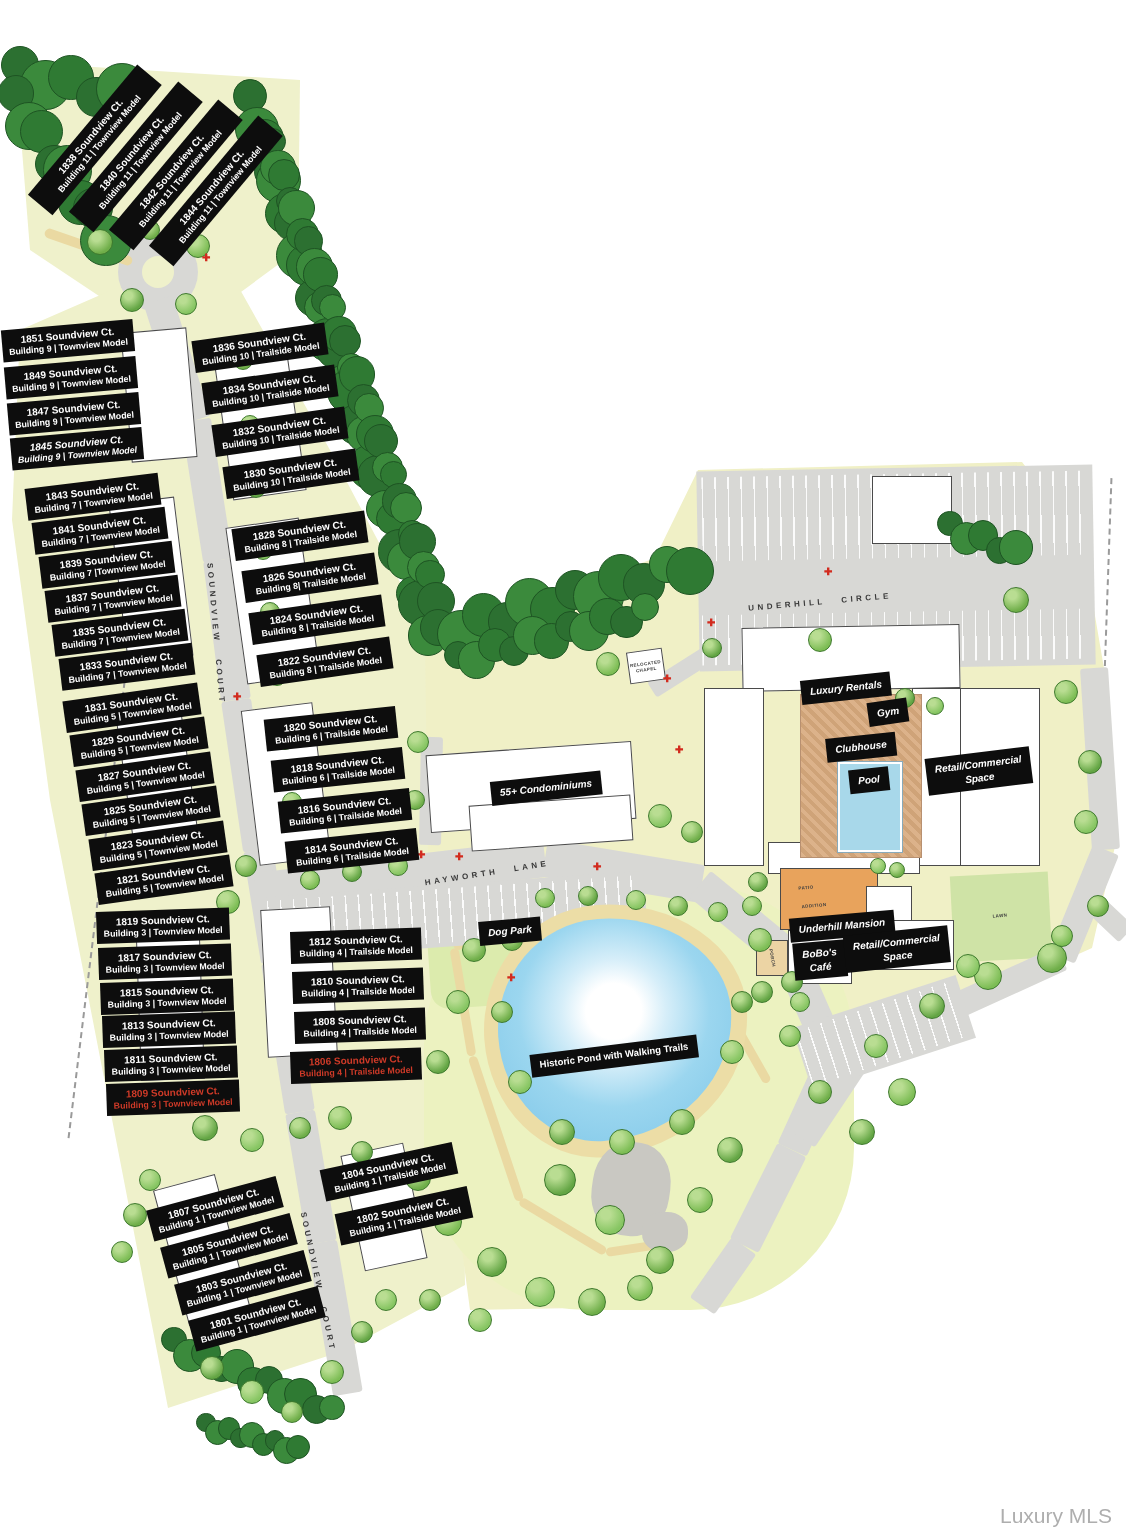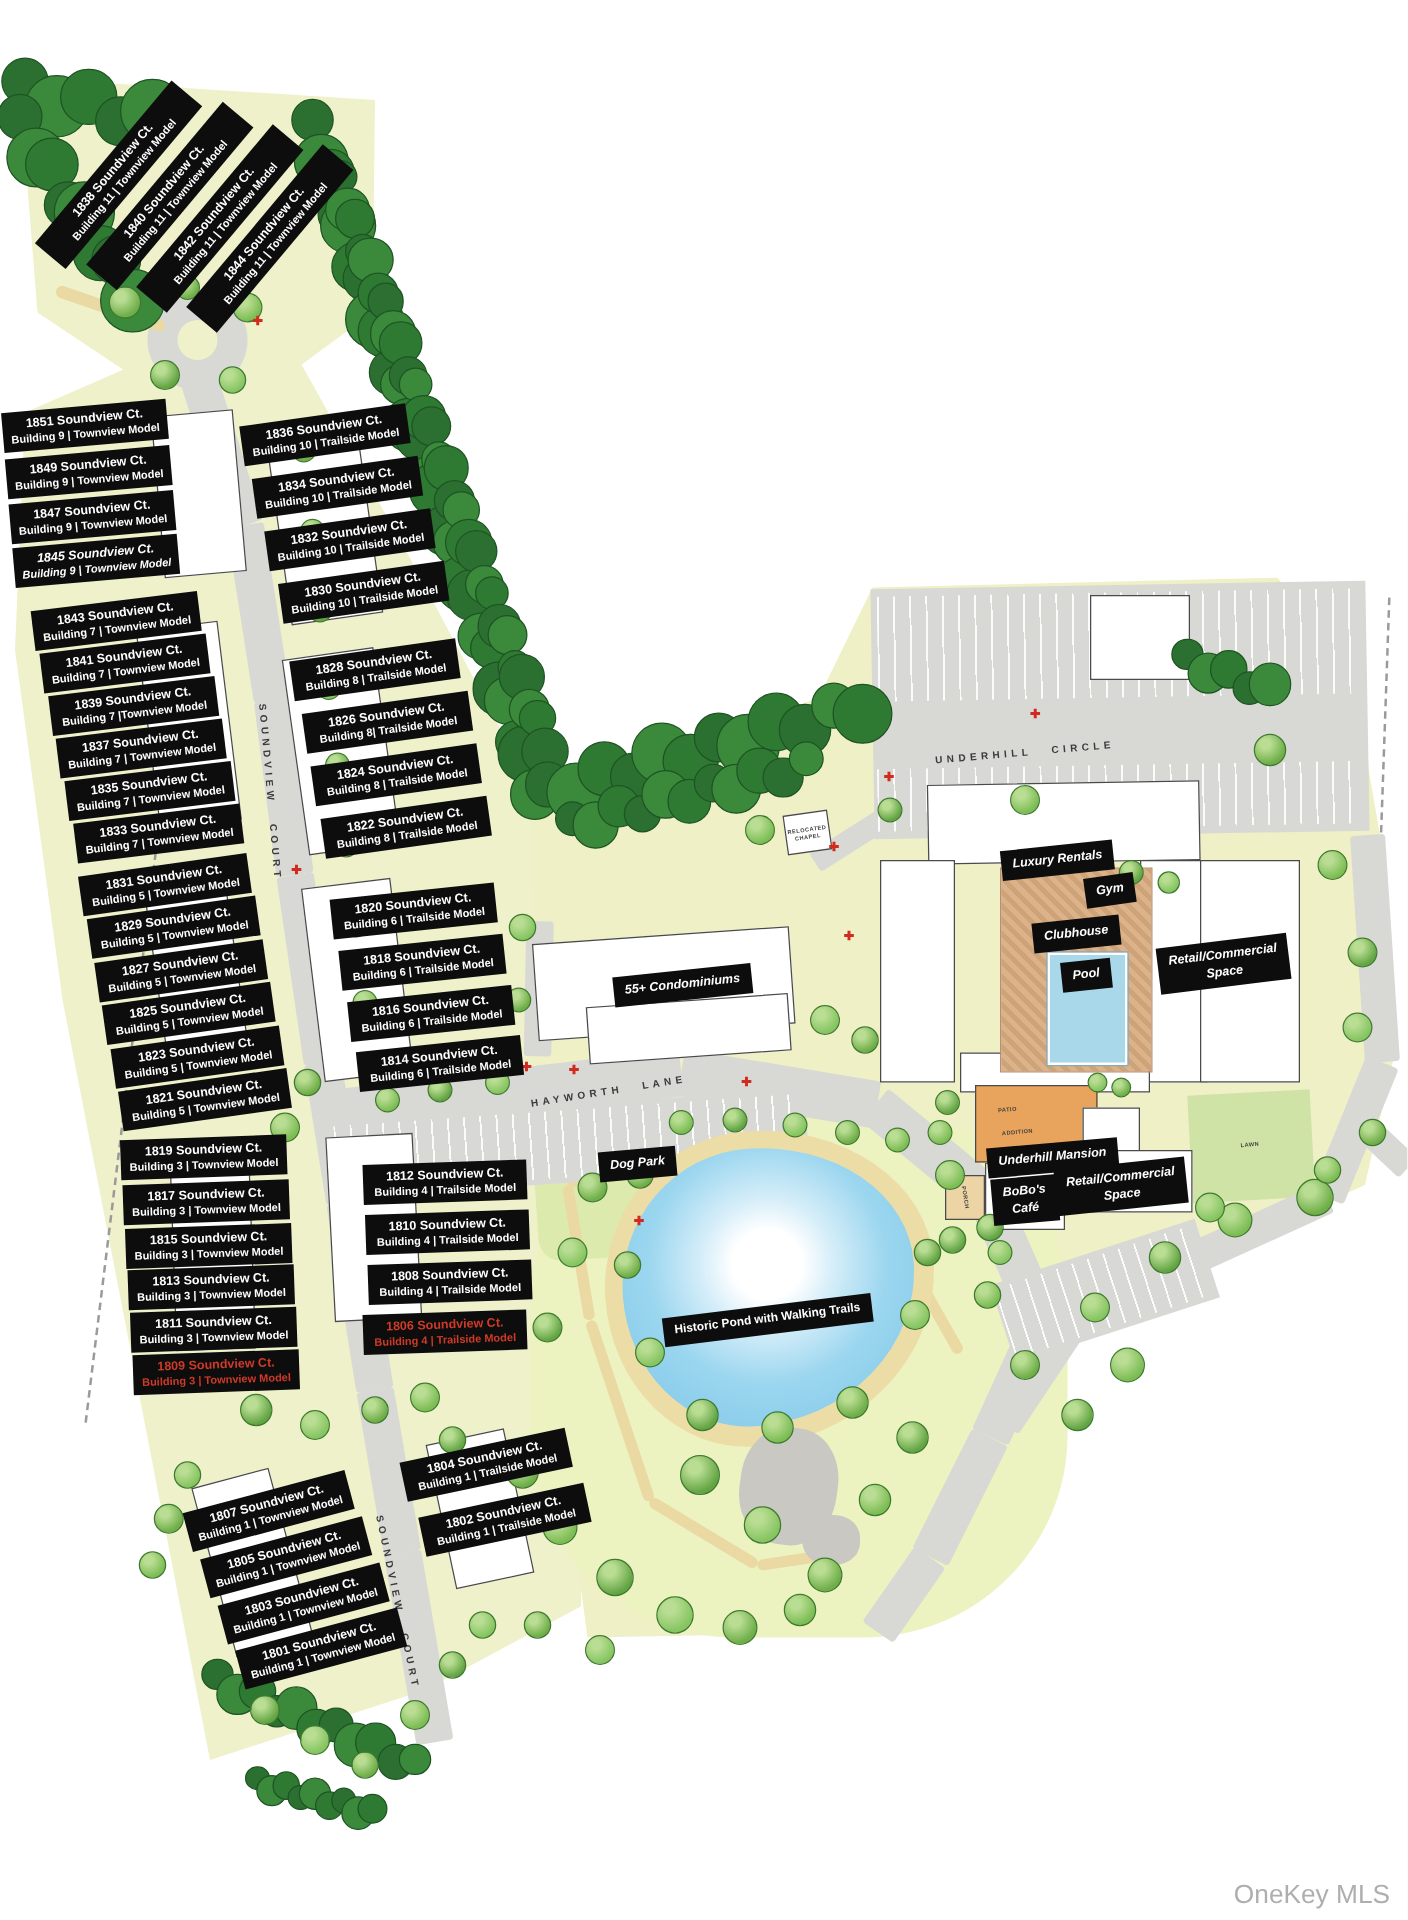--- a/index.html
+++ b/index.html
@@ -625,14 +625,14 @@
         <div>PORCH</div>
       </div>
       <div class="micro-label" style="left: 806px; top: 888px; transform: translate(-50%, -50%) rotate(-5deg);">
         <div>PATIO</div>
       </div>
       <div class="micro-label" style="left: 814px; top: 906px; transform: translate(-50%, -50%) rotate(-5deg);">
         <div>ADDITION</div>
       </div>
     </div>
 
-  <div class="watermark">OneKey MLS</div>
+  <div class="watermark">Luxury MLS</div>
 </div>
 
 </body></html>

